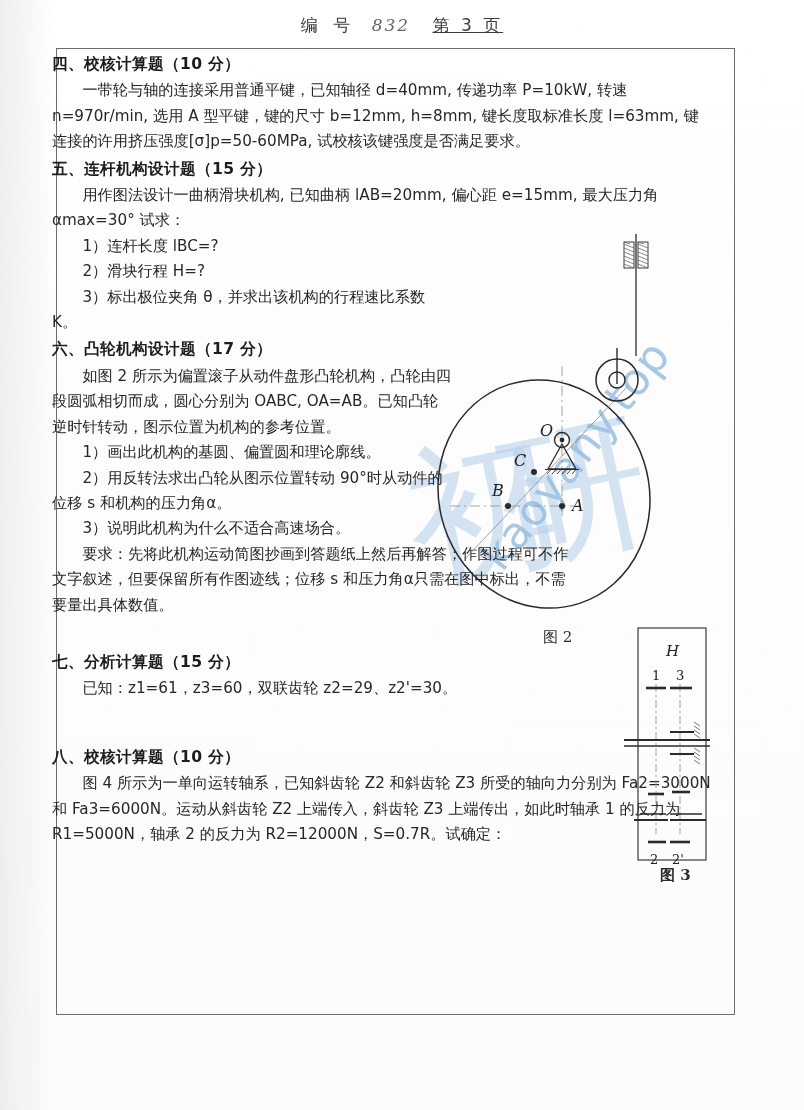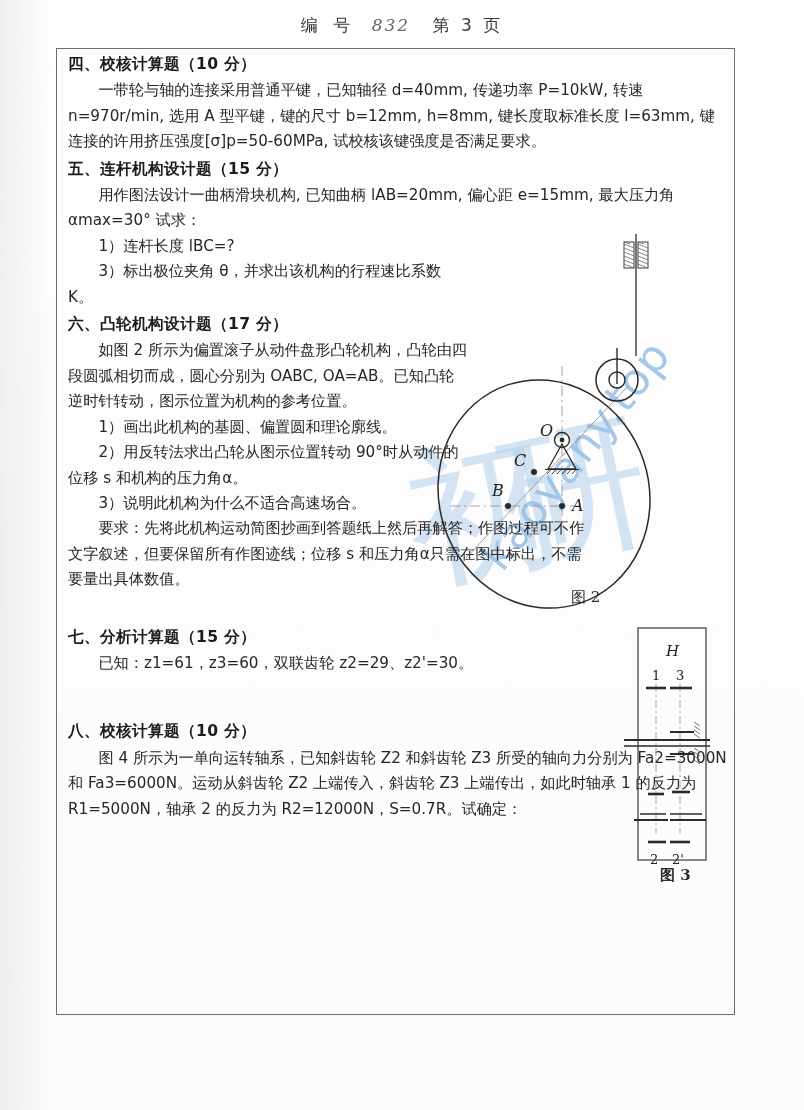--- a/index.html
+++ b/index.html
@@ -46,37 +46,37 @@
   }
   .page-header .hdr-label { letter-spacing: 5px; }
   .page-header .hdr-code {
     font-family: "DejaVu Serif", "Liberation Serif", serif;
     font-style: italic;
     color: #4a4a4a;
     margin: 0 16px 16px 10px;
     letter-spacing: 2px;
     opacity: .85;
   }
-  .page-header .hdr-page { letter-spacing: 3px; }
+  .page-header .hdr-page { letter-spacing: 3px; text-decoration: underline; }
 
   
   .frame {
     position: absolute;
     left: 56px;
     top: 48px;
     width: 679px;
     height: 967px;
     border: 1.6px solid #6d6d6d;
     box-sizing: border-box;
   }
 
   
   .body-text {
     position: absolute;
-    left: 68px;
+    left: 52px;
     top: 52px;
     width: 660px;
     font-size: 15.2px;
     line-height: 25.4px;
     color: #262626;
   }
   .sec { margin-bottom: 2px; }
   .sec-title {
     font-weight: bold;
     font-size: 15.6px;
@@ -99,21 +99,21 @@
     top: 348px;
     width: 250px;
     height: 275px;
   }
   .fig2-cap, .fig3-cap {
     position: absolute;
     font-family: "DejaVu Serif","Liberation Serif",serif;
     font-size: 15px;
     color: #2b2b2b;
   }
-  .fig2-cap { left: 543px; top: 588px; margin-left: 28px; }
+  .fig2-cap { left: 543px; top: 628px; }
   .fig3-cap { left: 660px; top: 866px; font-weight: bold; }
 
   
   .fig-slider {
     position: absolute;
     left: 596px;
     top: 234px;
     width: 80px;
     height: 122px;
   }
@@ -197,20 +197,21 @@
 
     <div class="sec">
       <div class="sec-title">四、校核计算题（10 分）</div>
       <p class="para">一带轮与轴的连接采用普通平键，已知轴径 d=40mm, 传递功率 P=10kW, 转速 n=970r/min, 选用 A 型平键，键的尺寸 b=12mm, h=8mm, 键长度取标准长度 l=63mm, 键连接的许用挤压强度[σ]p=50-60MPa, 试校核该键强度是否满足要求。</p>
     </div>
 
     <div class="sec">
       <div class="sec-title">五、连杆机构设计题（15 分）</div>
       <p class="para">用作图法设计一曲柄滑块机构, 已知曲柄 lAB=20mm, 偏心距 e=15mm, 最大压力角αmax=30° 试求：</p>
       <p class="para sub narrow">1）连杆长度 lBC=?</p>
+      <p class="para sub narrow">2）滑块行程 H=?</p>
       <p class="para sub narrow">3）标出极位夹角 θ，并求出该机构的行程速比系数 K。</p>
     </div>
 
     <div class="sec">
       <div class="sec-title">六、凸轮机构设计题（17 分）</div>
       <p class="para narrow">如图 2 所示为偏置滚子从动件盘形凸轮机构，凸轮由四段圆弧相切而成，圆心分别为 OABC, OA=AB。已知凸轮逆时针转动，图示位置为机构的参考位置。</p>
       <p class="para narrow">1）画出此机构的基圆、偏置圆和理论廓线。</p>
       <p class="para narrow">2）用反转法求出凸轮从图示位置转动 90°时从动件的位移 s 和机构的压力角α。</p>
       <p class="para narrow">3）说明此机构为什么不适合高速场合。</p>
       <p class="para narrow-7">要求：先将此机构运动简图抄画到答题纸上然后再解答；作图过程可不作文字叙述，但要保留所有作图迹线；位移 s 和压力角α只需在图中标出，不需要量出具体数值。</p>

